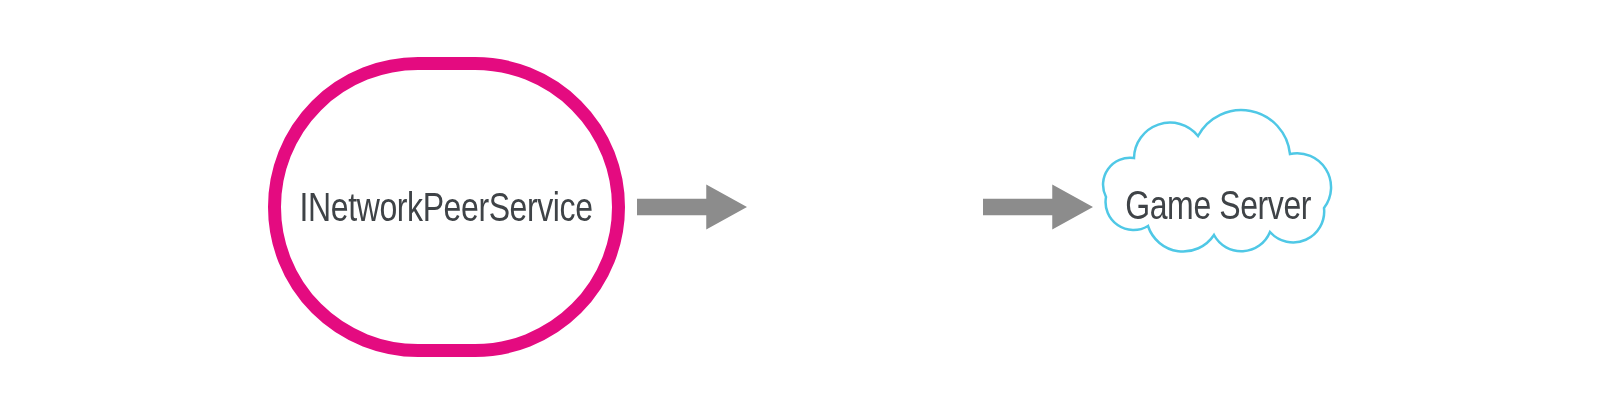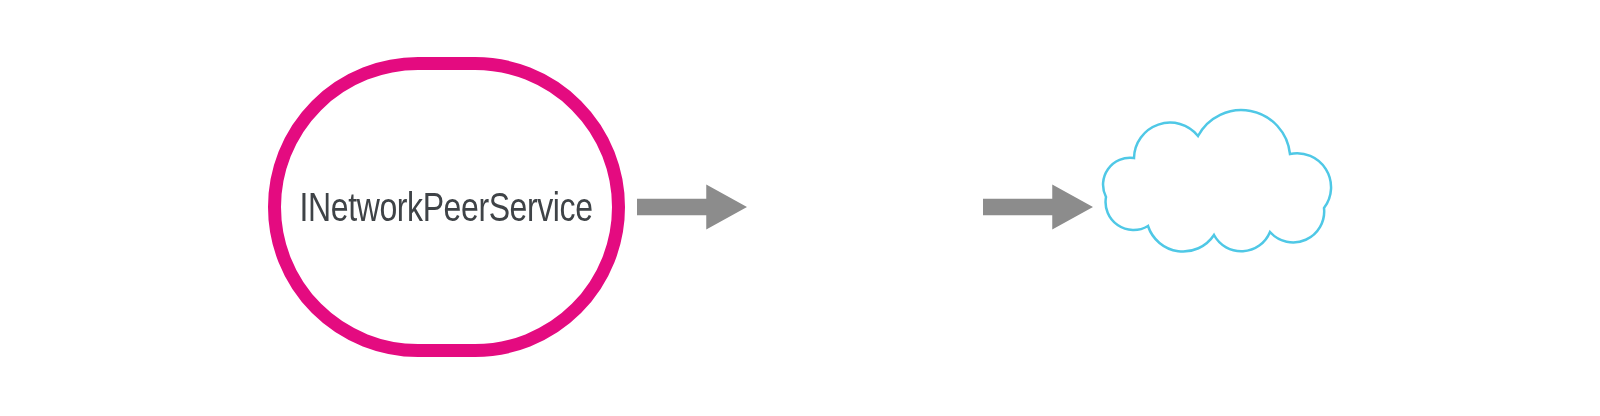--- a/index.html
+++ b/index.html
@@ -101,14 +101,17 @@
              A 27 27 0 0 1 36 56
              A 36 36 0 0 1 100 34
              A 49 49 0 0 1 192 52
              A 34 34 0 0 1 226 106
              A 31 31 0 0 1 172 130
              A 31 31 0 0 1 116 133
              A 37 37 0 0 1 50 124
              A 28 28 0 0 1 8 95 Z" stroke="#4fc8e6"></path>
   </svg>
 
+  <div class="cloud-label">
+    <span class="label">Game Server</span>
+  </div>
 
 </div>
 
 </body></html>

